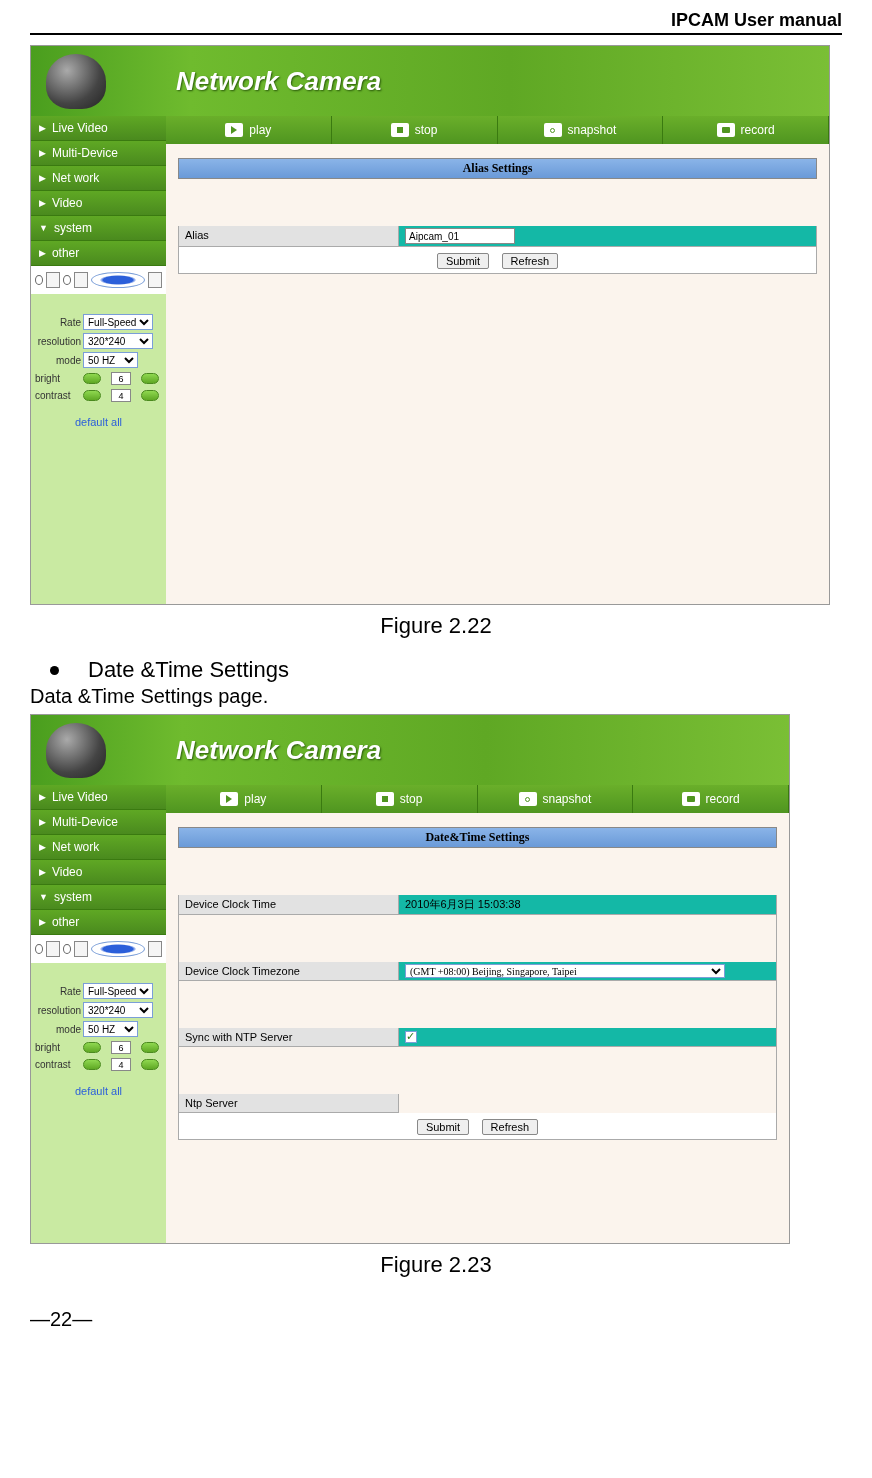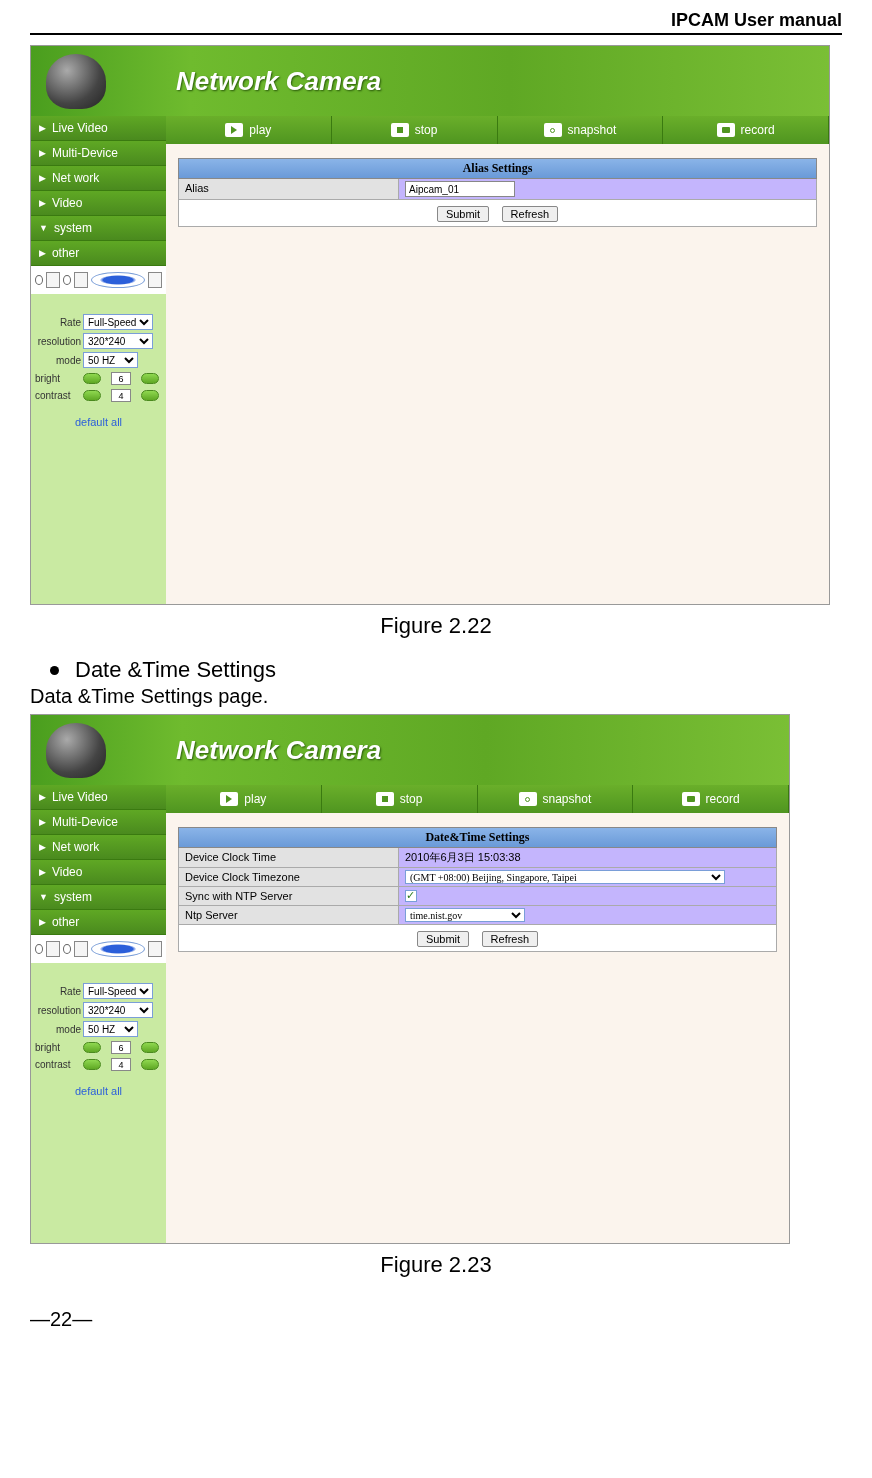--- a/index.html
+++ b/index.html
@@ -117,44 +117,44 @@
   .panel-title {
     background: linear-gradient(#8ab4e8, #6a9ad8);
     border:1px solid #888;
     text-align:center;
     font-size:12px;
     font-weight:bold;
     padding:2px 0;
     font-family: "Times New Roman", serif;
   }
   .panel-body { border:1px solid #aaa; border-top:none; }
-  .form-row { display:flex; font-size:11px; }
+  .form-row { display:flex; font-size:11px;margin-top:47px; }
   .form-row .label-cell {
     width: 220px;
     background: #e2e2e2;
     border-right:1px solid #aaa;
     border-bottom:1px solid #aaa;
     padding: 3px 6px;
   }
   .form-row .val-cell {
     flex:1;
-    background:#c4b5fd;
+    background:#14b8a6;
     border-bottom:1px solid #aaa;
     padding: 2px 6px;
     display:flex;
     align-items:center;
   }
   .text-input { font-size:10px; height:16px; border:1px solid #888; padding:0 3px; background:#fff; }
   .select-input { font-size:10px; height:14px; border:1px solid #7a9ed8; background:#fff;font-family:Liberation Serif, serif; }
   .chk { width:12px; height:12px; border:1px solid #7a9ed8; background:#fff; display:inline-block; position:relative; }
   .chk.checked::after { content:"✓"; color:#2a7a1a; font-size:11px; position:absolute; top:-2px; left:0; }
   .btn-row { text-align:center; padding: 4px 0; background:#fff; }
   .btn { font-size:11px; padding:1px 8px; background:#efefef; border:1px solid #888; border-radius:2px; margin:0 4px; display:inline-block; }
   .caption { text-align:center; font-size:22px; margin:8px 0 18px 0; }
-  .bullet-line { font-size:22px; margin: 6px 0 2px 20px; display:flex; align-items:center; gap:16px; }
+  .bullet-line { font-size:22px; margin: 6px 0 2px 20px; display:flex; align-items:center; gap:29px; }
   .bullet-dot { width:9px; height:9px; background:#000; border-radius:50%; display:inline-block; }
   .body-text { font-size:20px; margin-bottom:6px; }
   .footer { text-align:left; font-size:20px; margin-top:30px; }
 </style>
 </head>
 <body>
 
 <div class="doc-header">IPCAM User manual</div>
 
 <div class="screenshot">
@@ -389,23 +389,20 @@
             </div>
           </div>
           <div class="form-row">
             <div class="label-cell">Sync with NTP Server</div>
             <div class="val-cell">
                 <span class="chk checked"></span>
               </div>
           </div>
           <div class="form-row">
             <div class="label-cell">Ntp Server</div>
-            <div class="val-cell">
-              <select class="select-input" style="width:120px"><option>time.nist.gov</option></select>
-            </div>
           </div>
           <div class="btn-row">
             <span class="btn">Submit</span>
             <span class="btn">Refresh</span>
           </div>
         </div>
       </div>
     </div>
   </div>
 </div>

